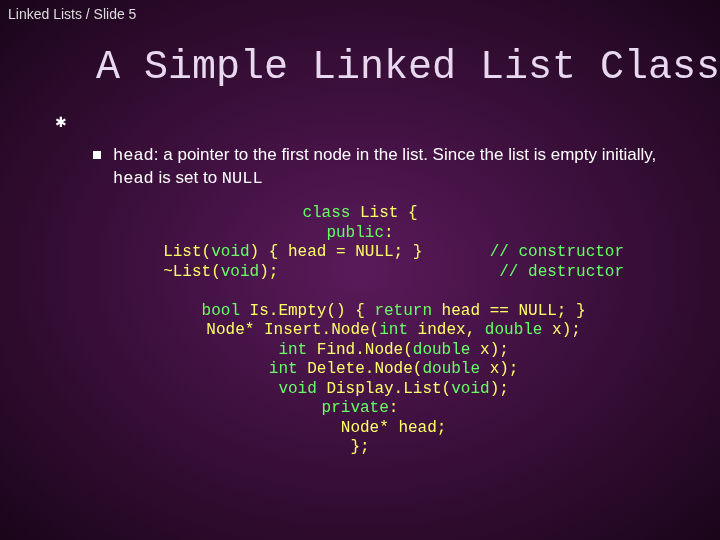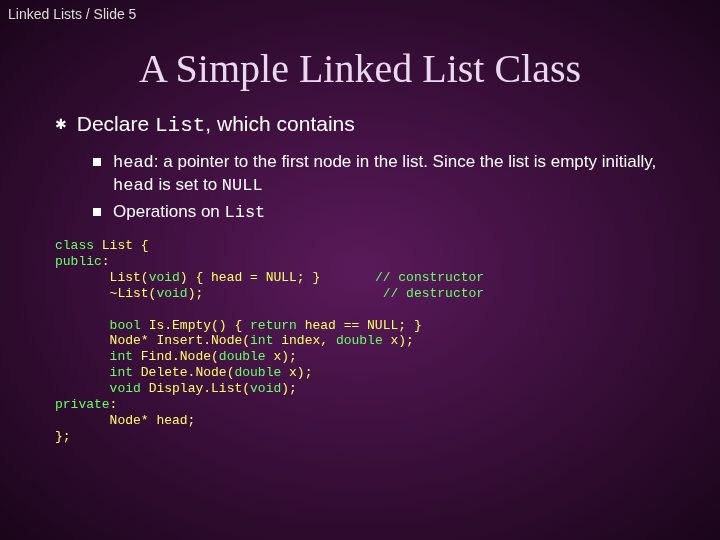--- a/index.html
+++ b/index.html
@@ -11,22 +11,22 @@
     position: relative;
   }
   .header {
     position: absolute;
     top: 6px;
     left: 8px;
     font-size: 14px;
     color: #ddd;
   }
   .title {
-    text-align: center;
-    font-family: Liberation Serif, serif;
+    text-align: right;
+    font-family: Liberation Mono, monospace;
     font-size: 40px;
     font-weight: normal;
     color: #e8d8f0;
     margin-top: 45px;
     margin-bottom: 20px;
   }
   .content {
     padding: 0 55px;
   }
   .bullet-main {
@@ -64,57 +64,49 @@
     margin-top: 7px;
     flex-shrink: 0;
   }
   .bullet-sub .text {
     font-size: 17px;
     color: #fff;
     line-height: 1.3;
   }
   .code-block {
     font-family: "Courier New", monospace;
-    font-size: 13px;
+    font-size: 16px;
     color: #ffff66;
     white-space: pre;
     margin-top: 14px;
     margin-left: 0px;
     line-height: 1.22;
+    text-align: center;
   }
   .kw { color: #66ff66; }
   .cm { color: #66ff66; }
 </style>
 </head>
 <body>
 
 <div class="header">Linked Lists / Slide 5</div>
 
 <h1 class="title">A Simple Linked List Class</h1>
 
 <div class="content">
 
   <div class="bullet-main">
     <span class="icon">✱</span>
-    <span class="text">
-      <span>Declare </span><span class="mono-inline">List</span><span>, which contains</span>
-    </span>
   </div>
 
   <div class="sub-bullets">
     <div class="bullet-sub">
       <span class="icon"></span>
       <span class="text">
         <span class="mono-inline">head</span><span>: a pointer to the first node in the list. Since the list is empty initially, </span><span class="mono-inline">head</span><span> is set to </span><span class="mono-inline">NULL</span>
-      </span>
-    </div>
-    <div class="bullet-sub">
-      <span class="icon"></span>
-      <span class="text">
-        <span>Operations on </span><span class="mono-inline">List</span>
       </span>
     </div>
   </div>
 
   <div class="code-block"><span class="kw">class</span><span> List {</span>
 <span class="kw">public</span><span>:</span>
 <span>       List(</span><span class="kw">void</span><span>) { head = NULL; }       </span><span class="cm">// constructor</span>
 <span>       ~List(</span><span class="kw">void</span><span>);                       </span><span class="cm">// destructor</span>
 <span></span>
 <span>       </span><span class="kw">bool</span><span> Is.Empty() { </span><span class="kw">return</span><span> head == NULL; }</span>

